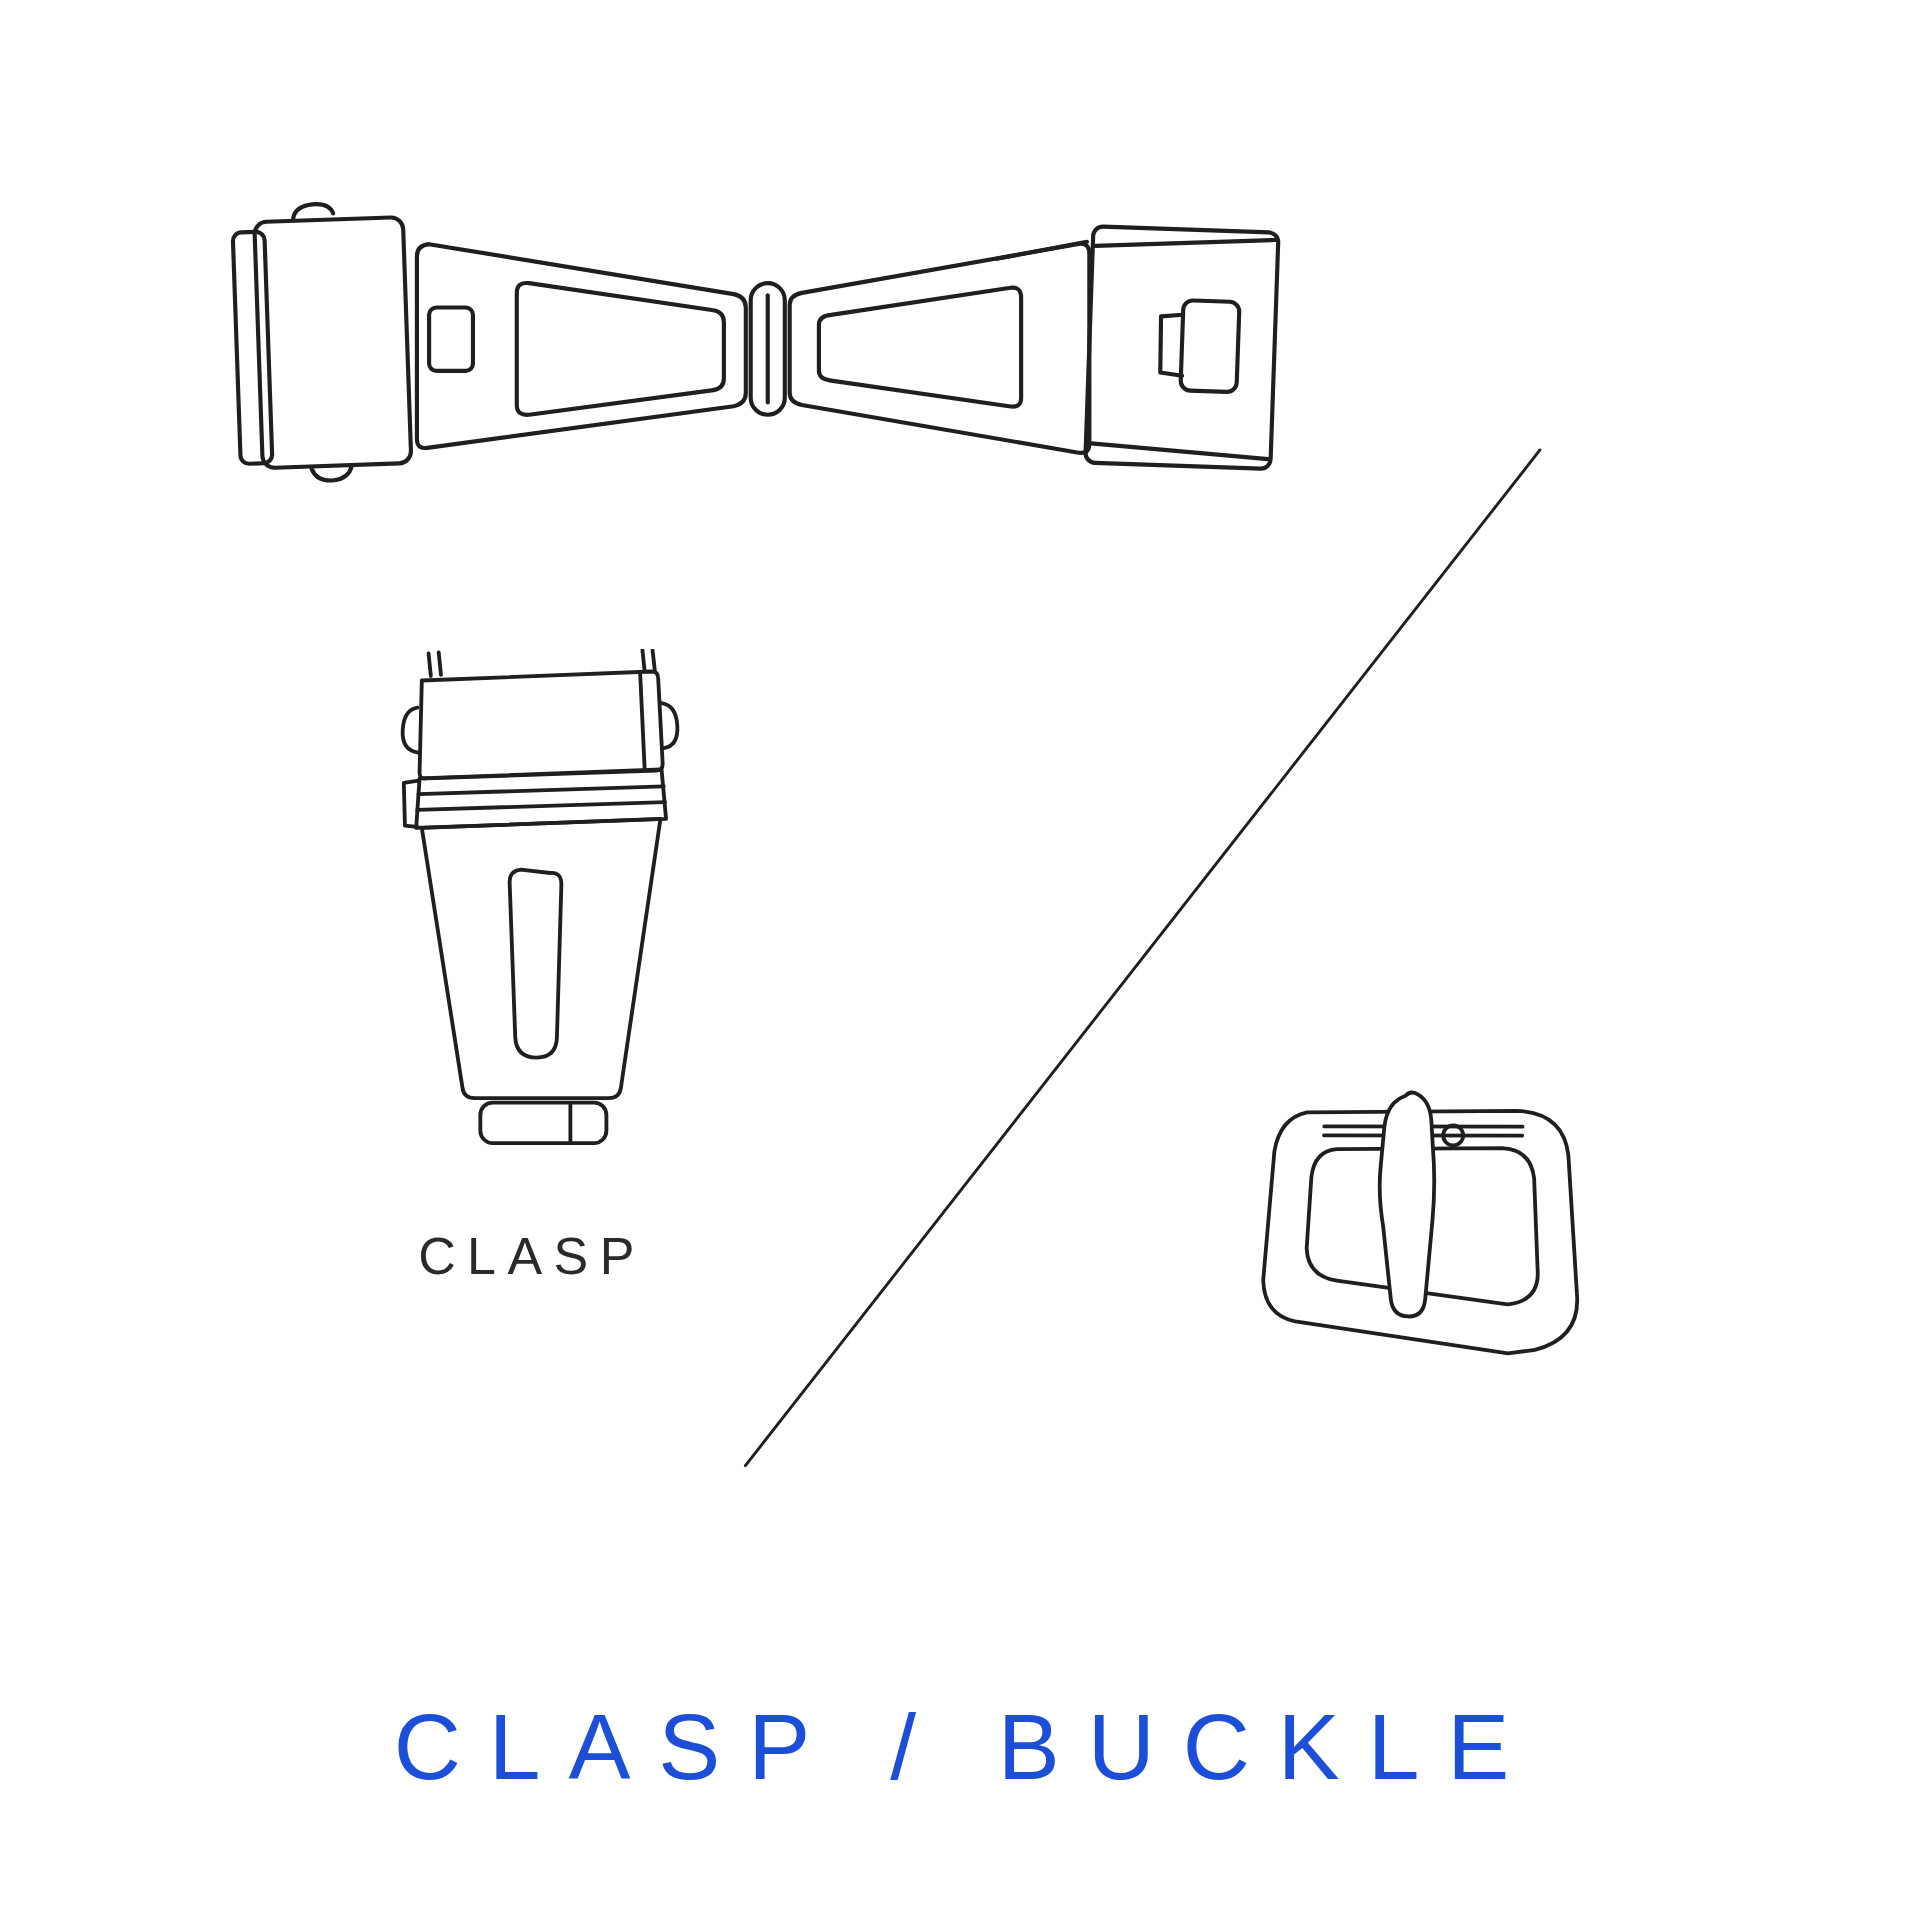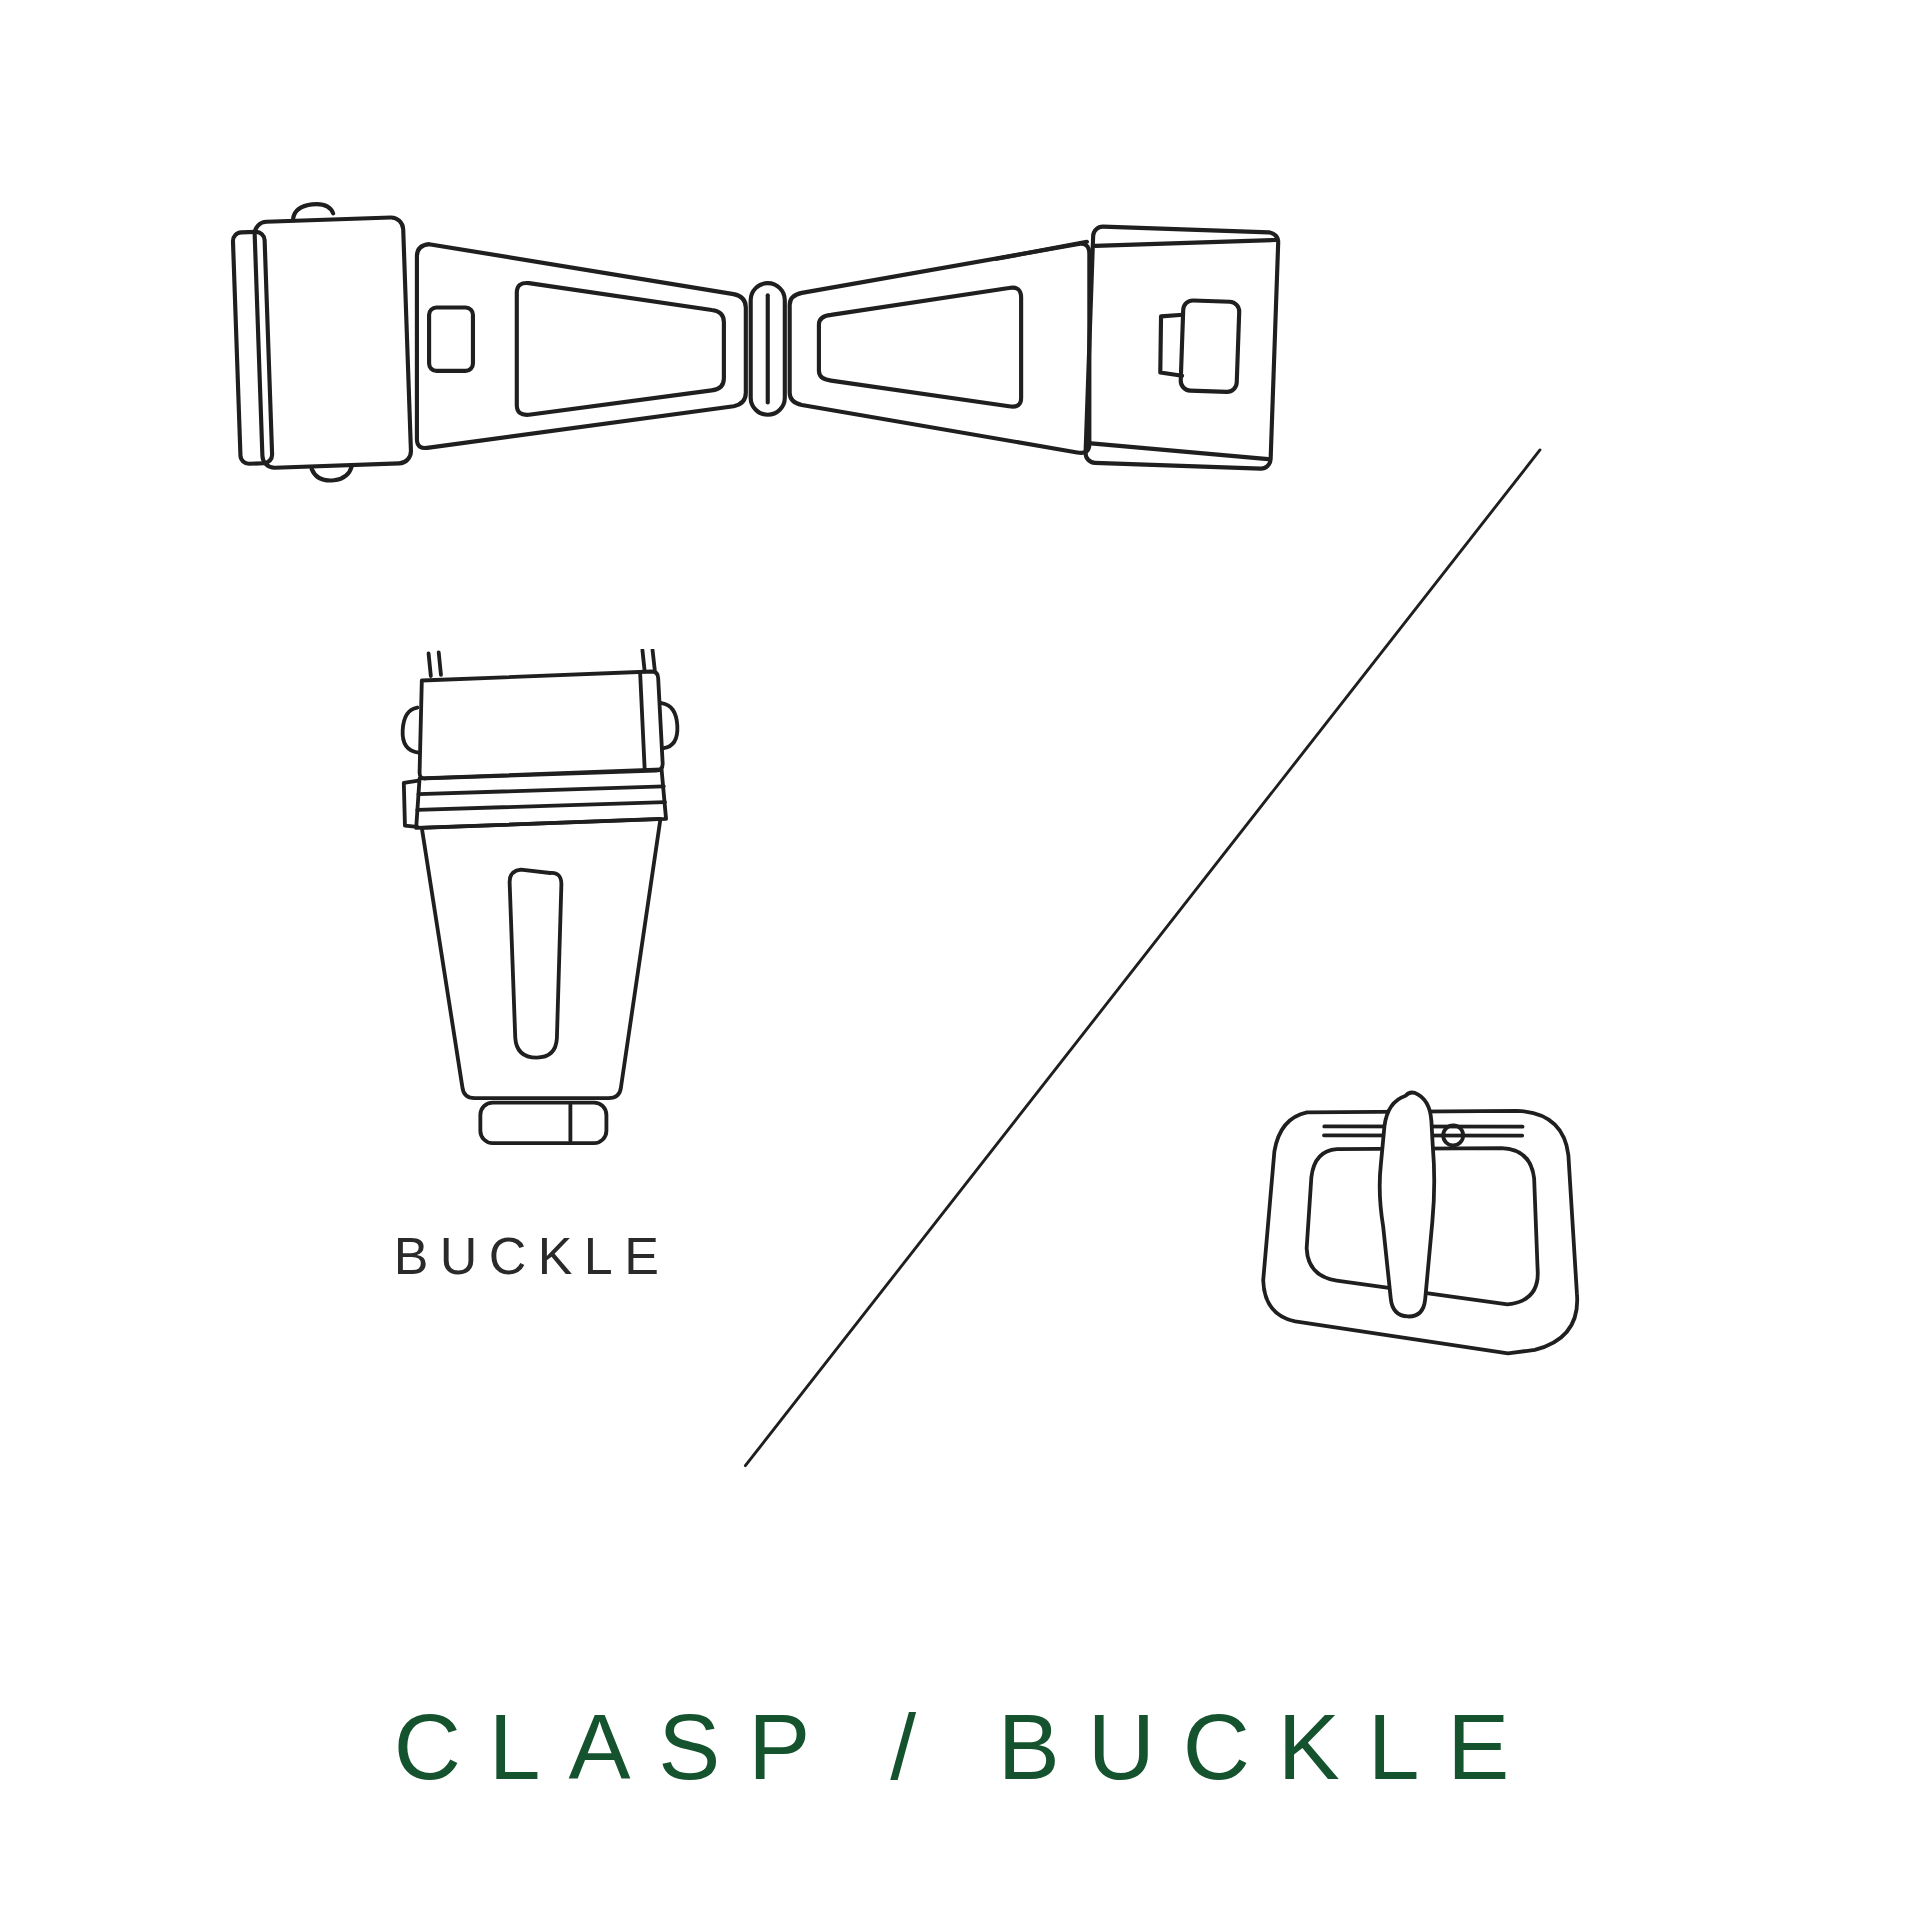--- a/index.html
+++ b/index.html
@@ -25,21 +25,21 @@
     color:var(--text);
     font-size:52px;
     letter-spacing:0.22em;
     font-weight:400;
     white-space:nowrap;
   }
   .title{
     position:absolute;
     left:0;right:0;
     text-align:center;
-    color:#14532d;
+    color:#1d4ed8;
     font-size:93px;
     letter-spacing:0.30em;
     font-weight:300;
     white-space:nowrap;
   }
 </style>
 </head>
 <body>
 
 <div class="canvas">
@@ -101,21 +101,21 @@
         <path d="M 30,159 L 242,151 L 207,389 Q 206,399 196,399 L 77,399 Q 67,399 66,389 Z"></path>
 
         <path d="M 118,196 Q 108,197 108,207 L 113,345 Q 114,363 132,363 Q 149,363 150,346 L 154,209 Q 154,198 144,199 Z"></path>
 
         <rect x="82" y="403" width="112" height="36" rx="11"></rect>
         <line x1="162" y1="405" x2="162" y2="437"></line>
       </g>
     </svg>
   </div>
 
-  <div class="caption" style="left:194px;top:1226px;width:676px;">BUCKLE</div>
+  <div class="caption" style="left:194px;top:1226px;width:676px;">CLASP</div>
 
   <div class="fig" style="left:0;top:0;width:1931px;height:1931px;pointer-events:none;">
     <svg viewBox="0 0 2000 2000">
       <line x1="1595" y1="466" x2="772" y2="1518" stroke="currentColor" stroke-width="3" stroke-linecap="round"></line>
     </svg>
   </div>
 
   <div class="fig" style="left:1231px;top:1079px;width:401px;height:334px;">
     <svg viewBox="0 0 360 300">
       <g transform="rotate(2 180 150)">

